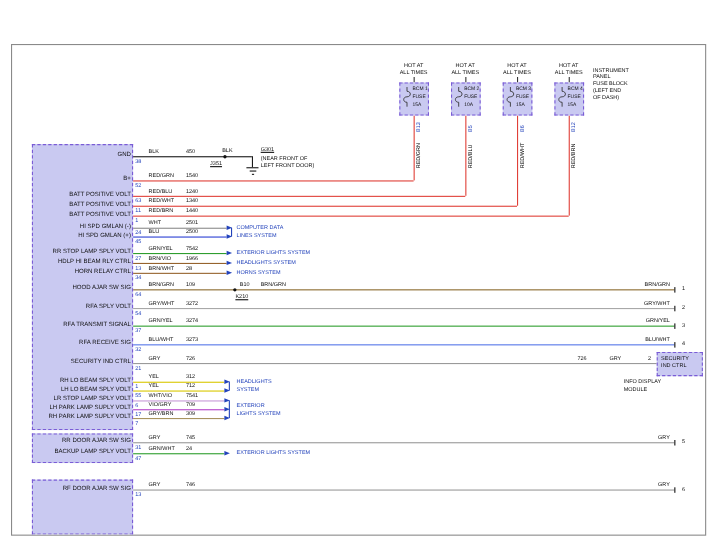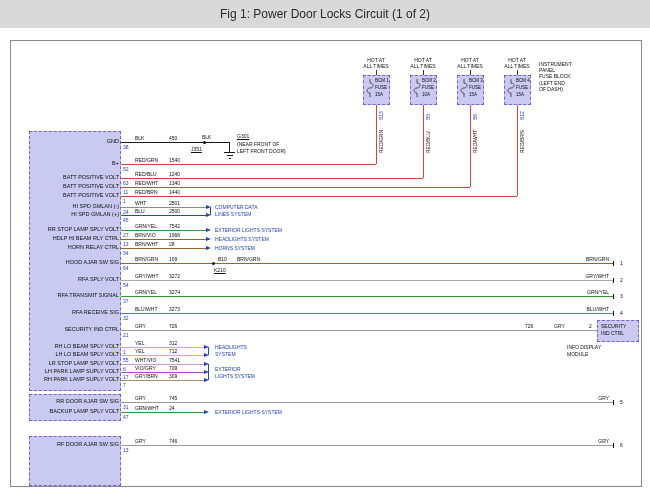--- a/index.html
+++ b/index.html
@@ -26,23 +26,20 @@
   .rot{position:absolute;transform:rotate(-90deg);transform-origin:0 0;white-space:nowrap;}
   .dot{position:absolute;width:3px;height:3px;border-radius:50%;background:#101010;}
   .tick{position:absolute;width:1px;height:5px;background:#101010;}
   .hot{position:absolute;width:34px;text-align:center;color:#101010;}
   .fusebox{position:absolute;width:27px;height:30px;}
 </style>
 </head>
 <body>
 
 <div id="app">
-  <div id="header">
-    <span>Fig 1: Power Door Locks Circuit (1 of 2)</span>
-  </div>
   <div id="canvas">
     <div class="abs lav" style="left:18px;top:90px;width:92px;height:260px;"></div>
     <div class="abs lav" style="left:18px;top:353px;width:92px;height:27px;"></div>
     <div class="abs lav" style="left:18px;top:395px;width:92px;height:50px;"></div>
     <div id="layer-rows">
         <div class="modlbl t55" style="left: 20px; top: 97px; width: 88px;">GND</div>
         <div class="pin t5" style="left: 112px; top: 103px;">38</div>
         <div class="wire" style="left: 110px; top: 101px; width: 108px; background: rgb(26, 26, 26);"></div>
         <div class="wlbl t5" style="left: 124px; top: 94px;">BLK</div>
         <div class="wlbl t5" style="left: 158px; top: 94px;">450</div>

